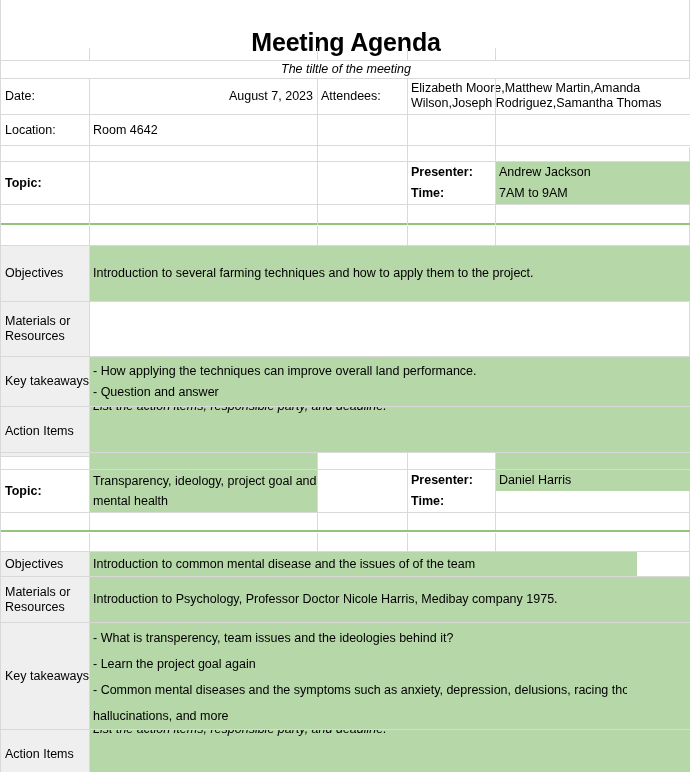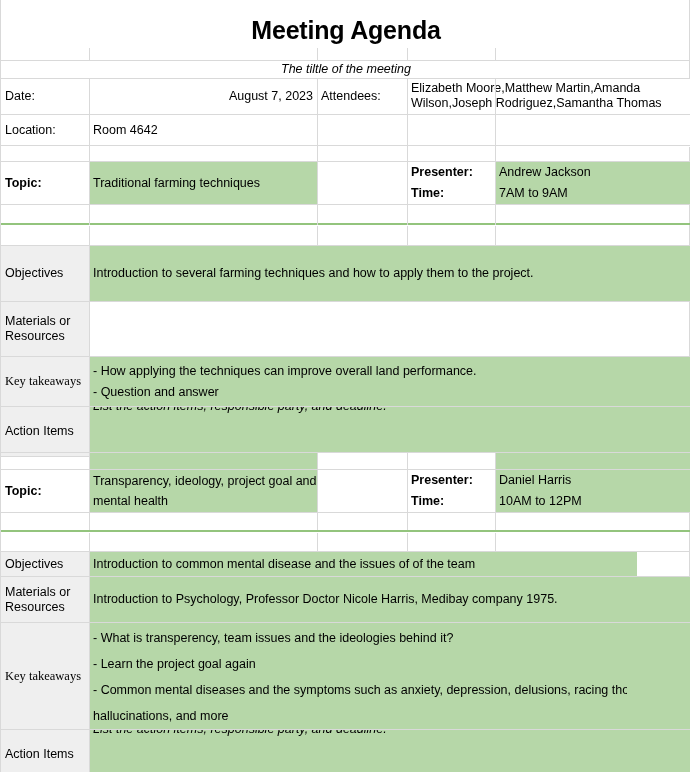--- a/index.html
+++ b/index.html
@@ -70,21 +70,21 @@
   .v-bot   { display: flex; align-items: flex-end; }
   .a-right { justify-content: flex-end; text-align: right; }
   .bold    { font-weight: bold; }
 
   .bg-green { background: #b6d7a8; }
   .bg-gray  { background: #efefef; }
   .bg-white { background: #ffffff; }
 
   
   #title-row {
-    top: 0;
+    top: 12px;
     height: 60px;
     text-decoration: underline;
   }
   #title-text {
     position: absolute;
     left: 0; right: 0; top: 0; bottom: 0;
     display: flex;
     align-items: center;
     justify-content: center;
     font-size: 25px;
@@ -103,21 +103,20 @@
     align-items: center;
     justify-content: center;
     font-size: 12.5px;
     font-style: italic;
   }
 
   
   .clip-label {
     white-space: nowrap;
     overflow: hidden;
-    font-family: Liberation Serif, serif;
   }
 
   
   .clip-block {
     position: absolute;
     overflow: hidden;
     box-sizing: border-box;
   }
   .clip-inner {
     position: absolute;
@@ -158,21 +157,20 @@
     <div class="cell v-mid bg-white" style="left:0;width:88px;">Location:</div>
     <div class="cell v-mid bg-white" style="left:88px;width:228px;">Room 4642</div>
   </div>
   <div class="grid-h" style="top:145px;"></div>
 
   <div class="row" style="top:146px;height:15px;"></div>
   <div class="grid-h" style="top:161px;"></div>
 
   <div class="row" style="top:162px;height:42px;">
     <div class="cell v-mid bold bg-white" style="left:0;width:88px;">Topic:</div>
-    <div class="cell v-mid bg-green" style="left:88px;width:228px;">Traditional farming techniques</div>
     <div class="cell bg-white" style="left:316px;width:90px;"></div>
   </div>
   <div class="cell v-mid bold bg-white" style="position:absolute;top:162px;height:21px;left:406px;width:88px;">Presenter:</div>
   <div class="cell v-mid bg-green" style="position:absolute;top:162px;height:21px;left:494px;width:196px;">Andrew Jackson</div>
   <div class="cell v-mid bold bg-white" style="position:absolute;top:183px;height:21px;left:406px;width:88px;">Time:</div>
   <div class="cell v-mid bg-green" style="position:absolute;top:183px;height:21px;left:494px;width:196px;">7AM to 9AM</div>
   <div class="grid-h" style="top:204px;"></div>
 
   <div class="row" style="top:205px;height:18px;"></div>
   <div class="green-rule" style="top:223px;"></div>
@@ -217,21 +215,20 @@
   <div class="grid-h" style="top:469px;"></div>
 
   <div class="row" style="top:470px;height:42px;">
     <div class="cell v-mid bold bg-white" style="left:0;width:88px;">Topic:</div>
     <div class="cell v-mid bg-green" style="left:88px;width:264px;line-height:20px;">Transparency, ideology, project goal and mental health</div>
     <div class="cell bg-white" style="left:316px;width:90px;"></div>
   </div>
   <div class="cell v-mid bold bg-white" style="position:absolute;top:470px;height:21px;left:406px;width:88px;">Presenter:</div>
   <div class="cell v-mid bg-green" style="position:absolute;top:470px;height:21px;left:494px;width:196px;">Daniel Harris</div>
   <div class="cell v-mid bold bg-white" style="position:absolute;top:491px;height:21px;left:406px;width:88px;">Time:</div>
-  <div class="cell v-mid bg-green" style="position:absolute;top:491px;height:21px;left:494px;width:196px;">10AM to 12PM</div>
   <div class="grid-h" style="top:512px;"></div>
 
   <div class="row" style="top:513px;height:17px;"></div>
   <div class="green-rule" style="top:530px;"></div>
   <div class="row" style="top:533px;height:18px;"></div>
   <div class="grid-h" style="top:551px;"></div>
 
   <div class="row" style="top:552px;height:24px;">
     <div class="cell v-mid bg-gray" style="left:0;width:88px;">Objectives</div>
     <div class="cell v-mid bg-green" style="left:88px;width:548px;">Introduction to common mental disease and the issues of of the team</div>

